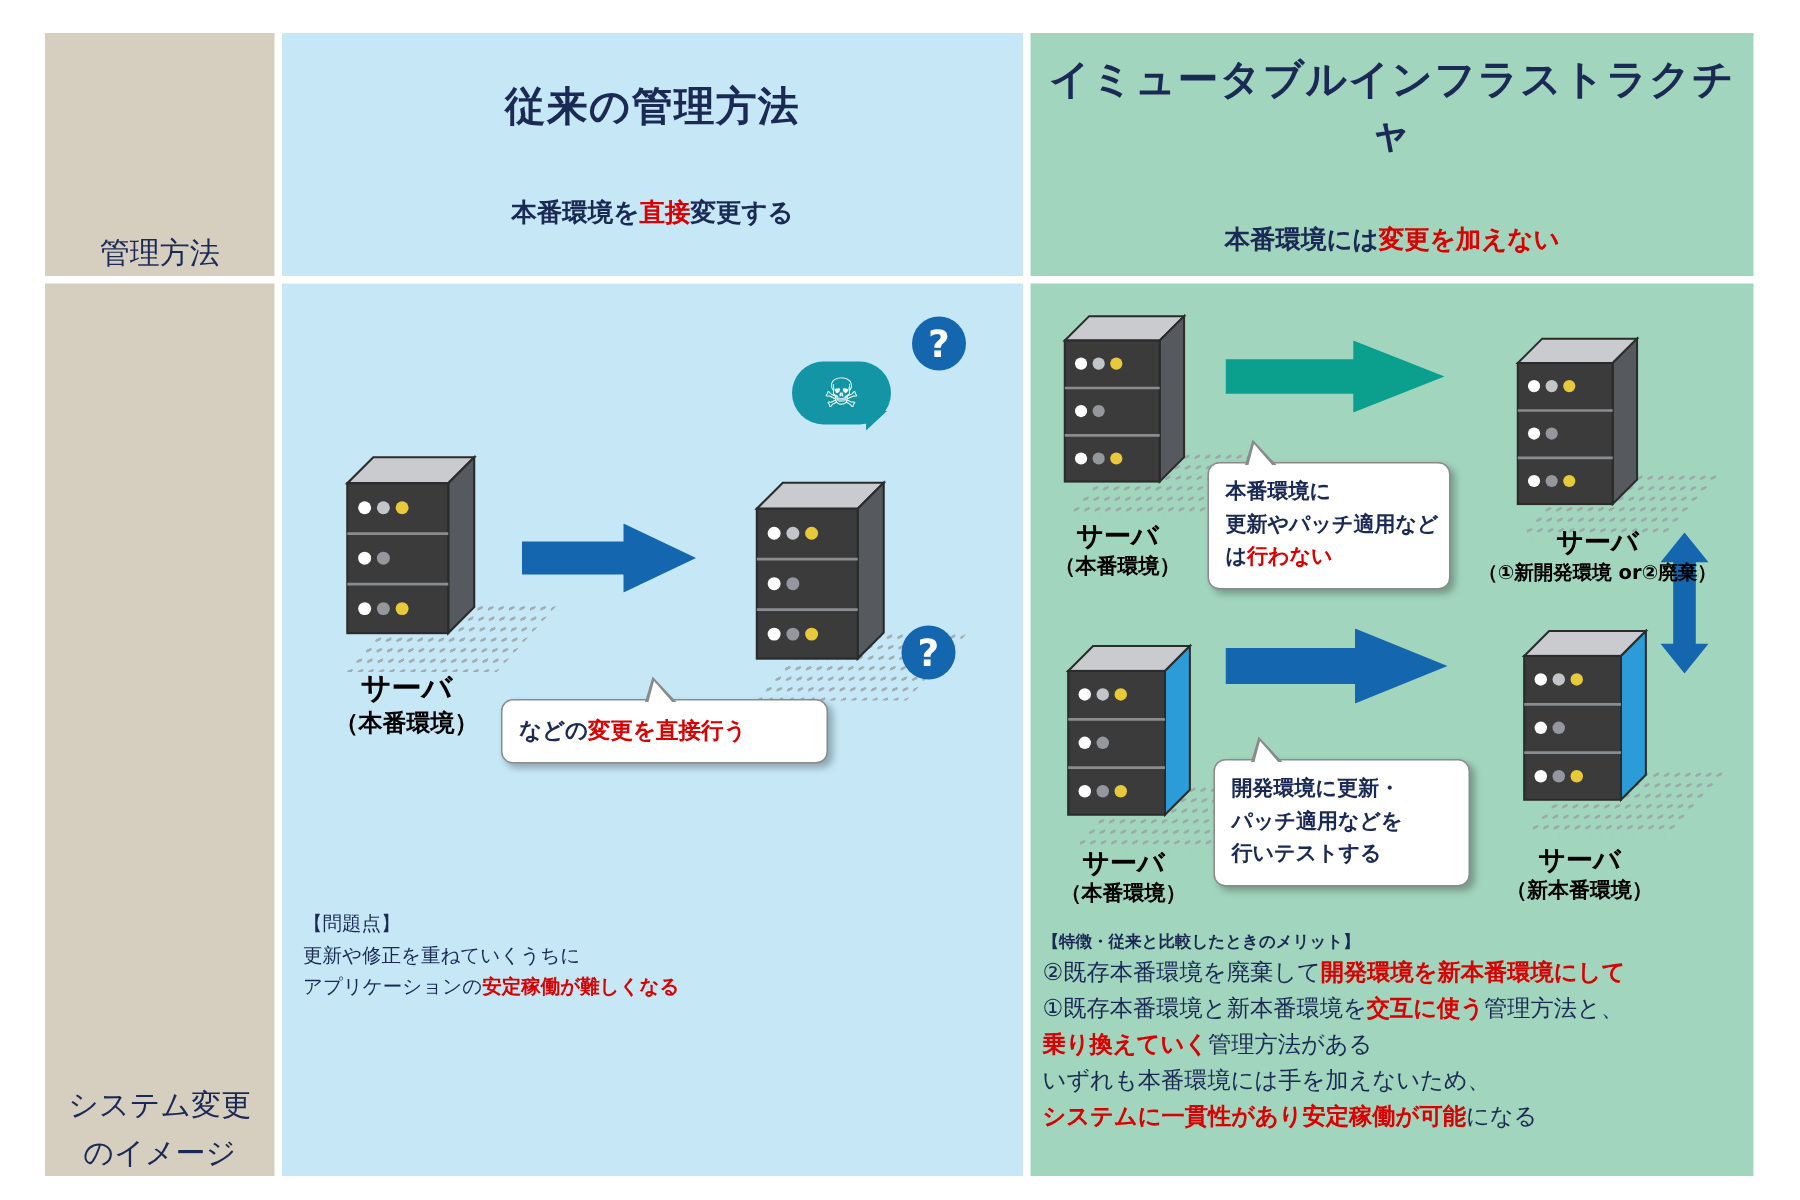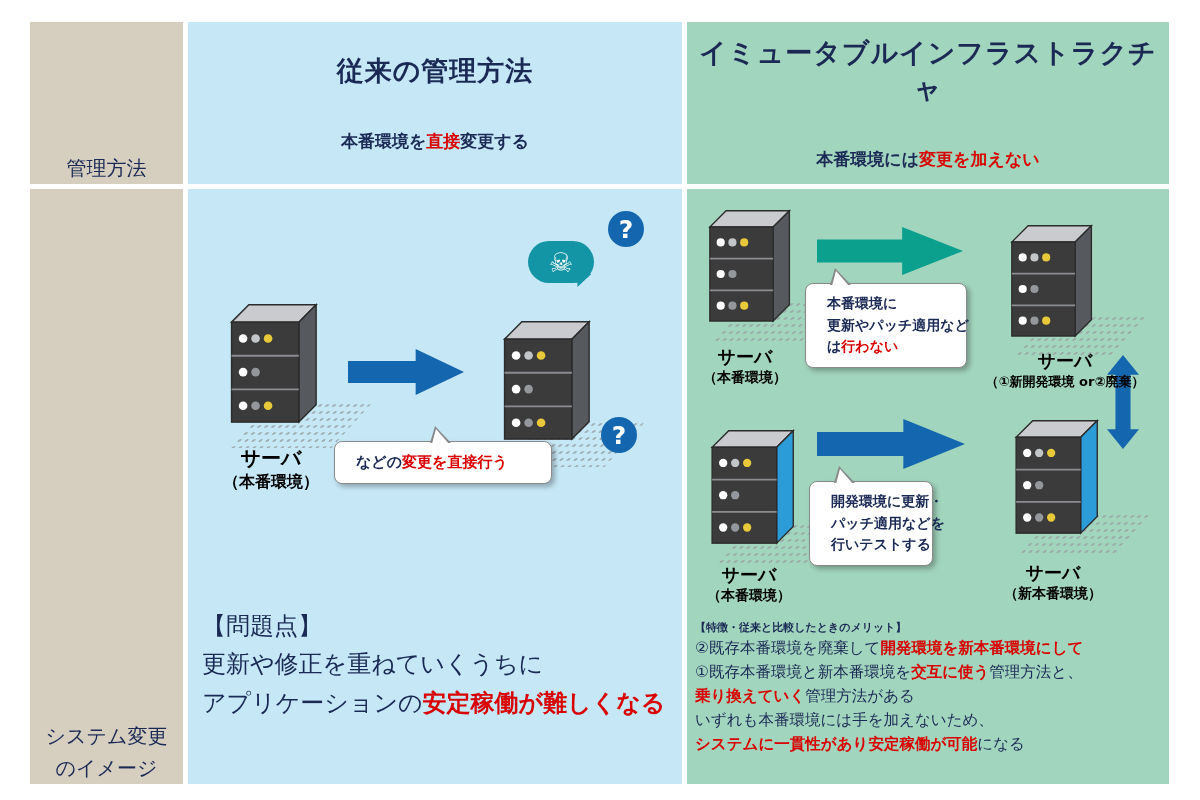--- a/index.html
+++ b/index.html
@@ -33,21 +33,21 @@
   .srv-label{position:absolute;z-index:4;text-align:center;color:#000000;font-weight:bold;}
   .srv-label div{white-space:nowrap;}
   .srv-label .l1{font-size:18px;}
   .srv-label .l2{font-size:14px;}
   .srv-label.lg .l1{font-size:20px;}
   .srv-label.lg .l2{font-size:16px;}
   
   .callout{
     position:absolute;z-index:6;background:#fff;border:1px solid #8a8a8a;border-radius:8px;
     box-shadow:3px 3px 5px rgba(0,0,0,.28);box-sizing:border-box;
-    padding:9px 21px;color:#1b2a55;line-height:1.55;
+    padding:9px 11px;color:#1b2a55;line-height:1.55;margin-top:25px;
   }
   .callout div{white-space:nowrap;}
   .callout::before{
     content:"";position:absolute;top:-16px;left:var(--tx,26px);
     border-left:5px solid transparent;border-right:16px solid transparent;border-bottom:17px solid #8a8a8a;
   }
   .callout::after{
     content:"";position:absolute;top:-13px;left:calc(var(--tx,26px) + 2px);
     border-left:4px solid transparent;border-right:13px solid transparent;border-bottom:15px solid #fff;
   }
@@ -63,21 +63,21 @@
     border:7px solid transparent;border-top:13px solid #1495a5;transform:skewX(-28deg);
   }
   .skull-glyph{color:#fff;font-size:27px;line-height:1;}
   
   .qmark{
     position:absolute;z-index:6;width:36px;height:36px;border-radius:50%;
     background:#1467ae;color:#fff;font-size:25px;font-weight:bold;
     display:flex;align-items:center;justify-content:center;
   }
   
-  .problem{position:absolute;z-index:5;font-size:24px;line-height:1.6;color:#1b2a55;}
+  .problem{position:absolute;z-index:5;font-size:13px;line-height:1.6;color:#1b2a55;}
   .problem div{white-space:nowrap;}
   .merit{position:absolute;z-index:5;font-size:15.5px;line-height:1.55;color:#1b2a55;}
   .merit div{white-space:nowrap;}
   .merit .mh{font-weight:bold;font-size:11px;}
 </style>
 </head>
 <body>
 
 <svg width="0" height="0" style="position:absolute" aria-hidden="true">
   <defs>
@@ -203,21 +203,21 @@
       </svg>
 
     <svg class="arrow-svg" style="left:130px;top:230px;width:148px;height:50px" viewBox="0 0 120 50" preserveAspectRatio="none">
         <polygon points="0,13 70,13 70,0 120,25 70,50 70,37 0,37" fill="#1467ae"></polygon>
       </svg>
 
     <svg class="server-svg" style="left:318px;top:228px;width:96px;height:118px;color:#2b9cd8" viewBox="0 0 104 128">
         <use href="#srv"></use>
       </svg>
 
-    <div class="callout callout-sm" style="left:122px;top:292px;width:124px;--tx:24px">
+    <div class="callout callout-sm" style="left:122px;top:292px;width:171px;--tx:24px">
       <div><span>開発環境に更新・</span></div>
       <div><span>パッチ適用などを</span></div>
       <div><span>行いテストする</span></div>
     </div>
 
     <div class="srv-label" style="left:6px;top:374px;width:112px">
       <div class="l1">サーバ</div>
       <div class="l2">（本番環境）</div>
     </div>
 

